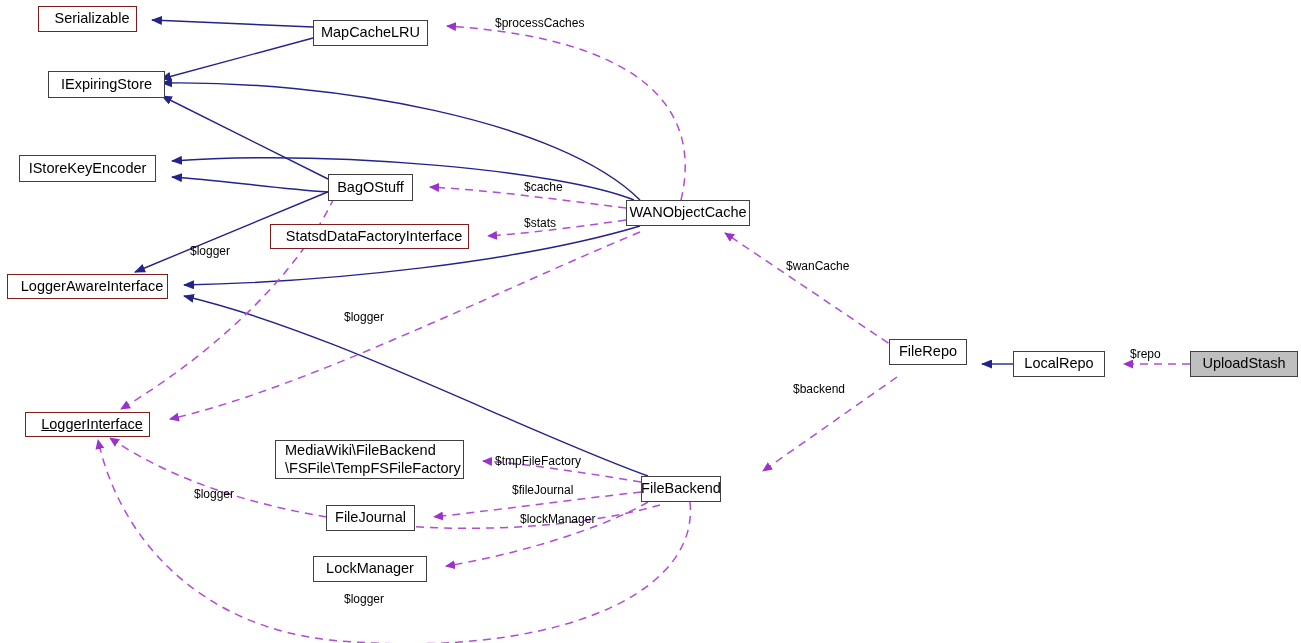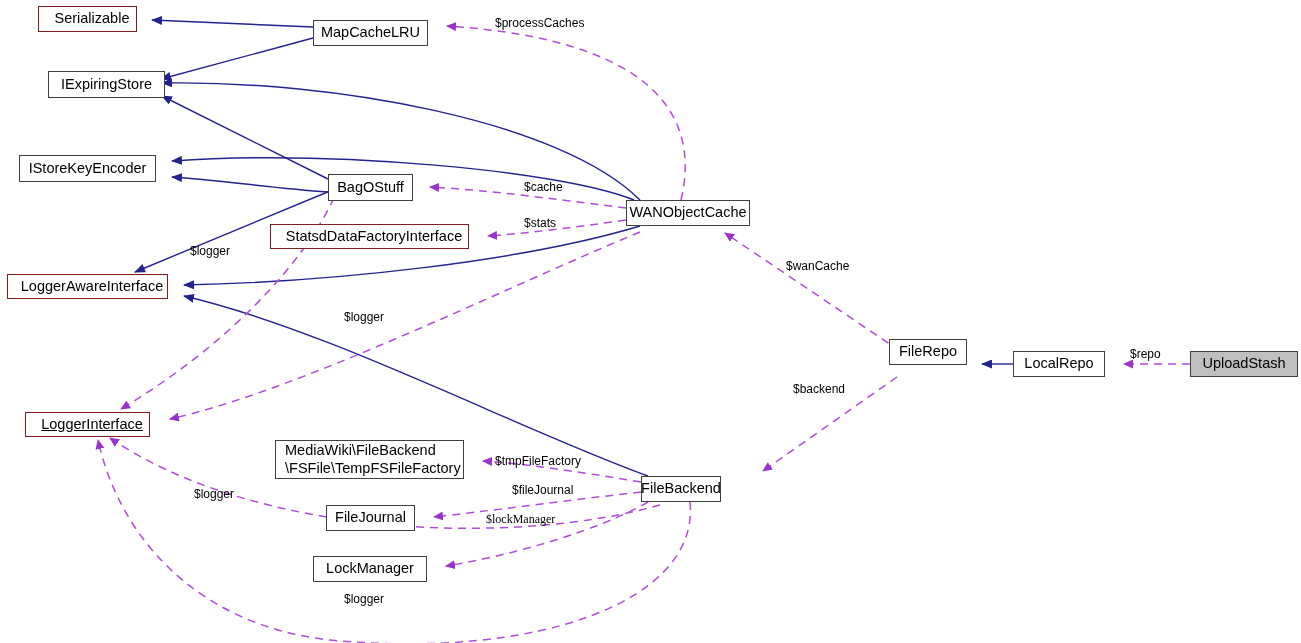--- a/index.html
+++ b/index.html
@@ -174,17 +174,17 @@
   <div class="edge-label" style="left:1130px; top:347px;">$repo</div>
 
   <div class="edge-label" style="left:793px;  top:382px;">$backend</div>
 
   <div class="edge-label" style="left:495px;  top:454px;">$tmpFileFactory</div>
 
   <div class="edge-label" style="left:512px;  top:483px;">$fileJournal</div>
 
   <div class="edge-label" style="left:194px;  top:487px;">$logger</div>
 
-  <div class="edge-label" style="left:486px;  top:512px;font-family:Liberation Serif, serif;">$lockManager</div>
+  <div class="edge-label" style="left:520px;  top:512px;">$lockManager</div>
 
   <div class="edge-label" style="left:344px;  top:592px;">$logger</div>
 
 </div>
 
 </body></html>

